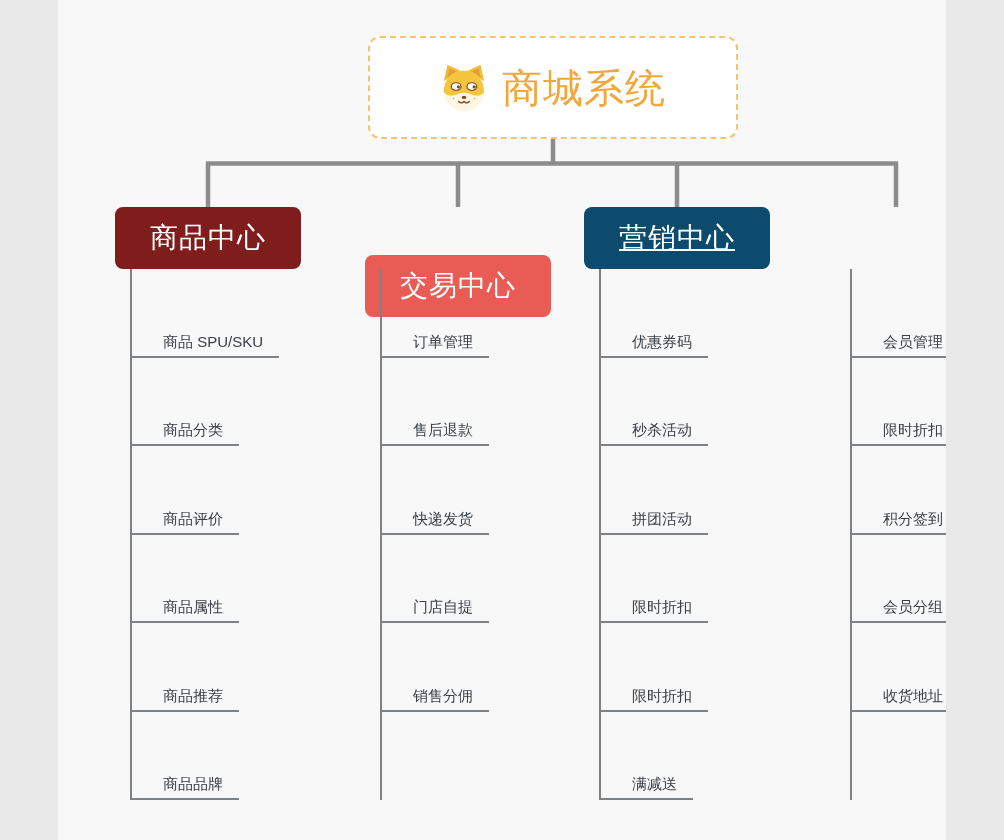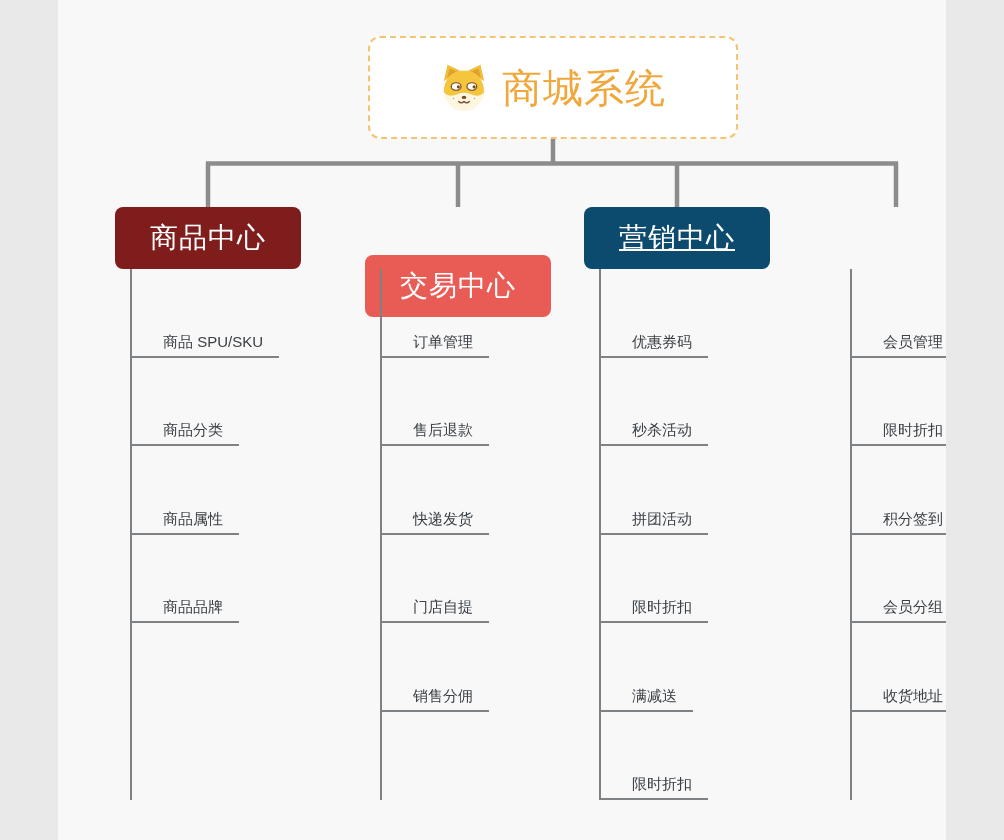--- a/index.html
+++ b/index.html
@@ -130,23 +130,29 @@
   <div class="branch-box bx2" style="background-color: #0c4a6e; text-decoration: underline;">营销中心</div>
 
   <div class="children ch0">
     <div class="child">
         <span class="child-label">商品 SPU/SKU</span>
       </div>
     <div class="child">
         <span class="child-label">商品分类</span>
       </div>
     <div class="child">
+        <span class="child-label">商品评价</span>
+      </div>
+    <div class="child">
         <span class="child-label">商品属性</span>
       </div>
     <div class="child">
+        <span class="child-label">商品推荐</span>
+      </div>
+    <div class="child">
         <span class="child-label">商品品牌</span>
       </div>
   </div>
 
   <div class="children ch1">
     <div class="child">
         <span class="child-label">订单管理</span>
       </div>
     <div class="child">
         <span class="child-label">售后退款</span>
@@ -169,34 +175,34 @@
     <div class="child">
         <span class="child-label">秒杀活动</span>
       </div>
     <div class="child">
         <span class="child-label">拼团活动</span>
       </div>
     <div class="child">
         <span class="child-label">限时折扣</span>
       </div>
     <div class="child">
+        <span class="child-label">限时折扣</span>
+      </div>
+    <div class="child">
         <span class="child-label">满减送</span>
       </div>
+  </div>
+
+  <div class="children ch3">
+    <div class="child">
+        <span class="child-label">会员管理</span>
+      </div>
     <div class="child">
         <span class="child-label">限时折扣</span>
       </div>
-  </div>
-
-  <div class="children ch3">
-    <div class="child">
-        <span class="child-label">会员管理</span>
-      </div>
-    <div class="child">
-        <span class="child-label">限时折扣</span>
-      </div>
     <div class="child">
         <span class="child-label">积分签到</span>
       </div>
     <div class="child">
         <span class="child-label">会员分组</span>
       </div>
     <div class="child">
         <span class="child-label">收货地址</span>
       </div>
   </div>

